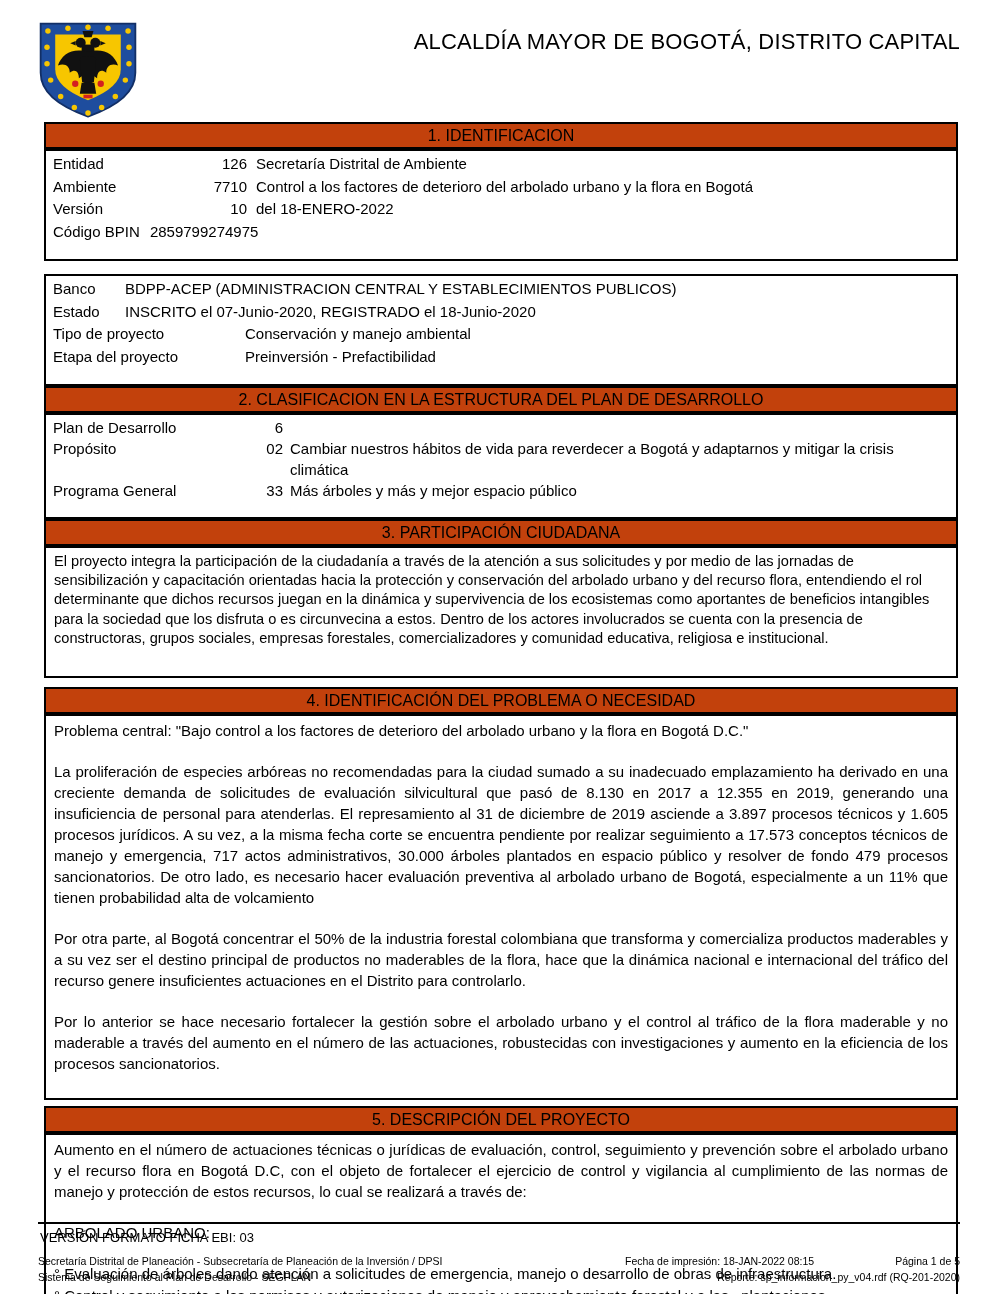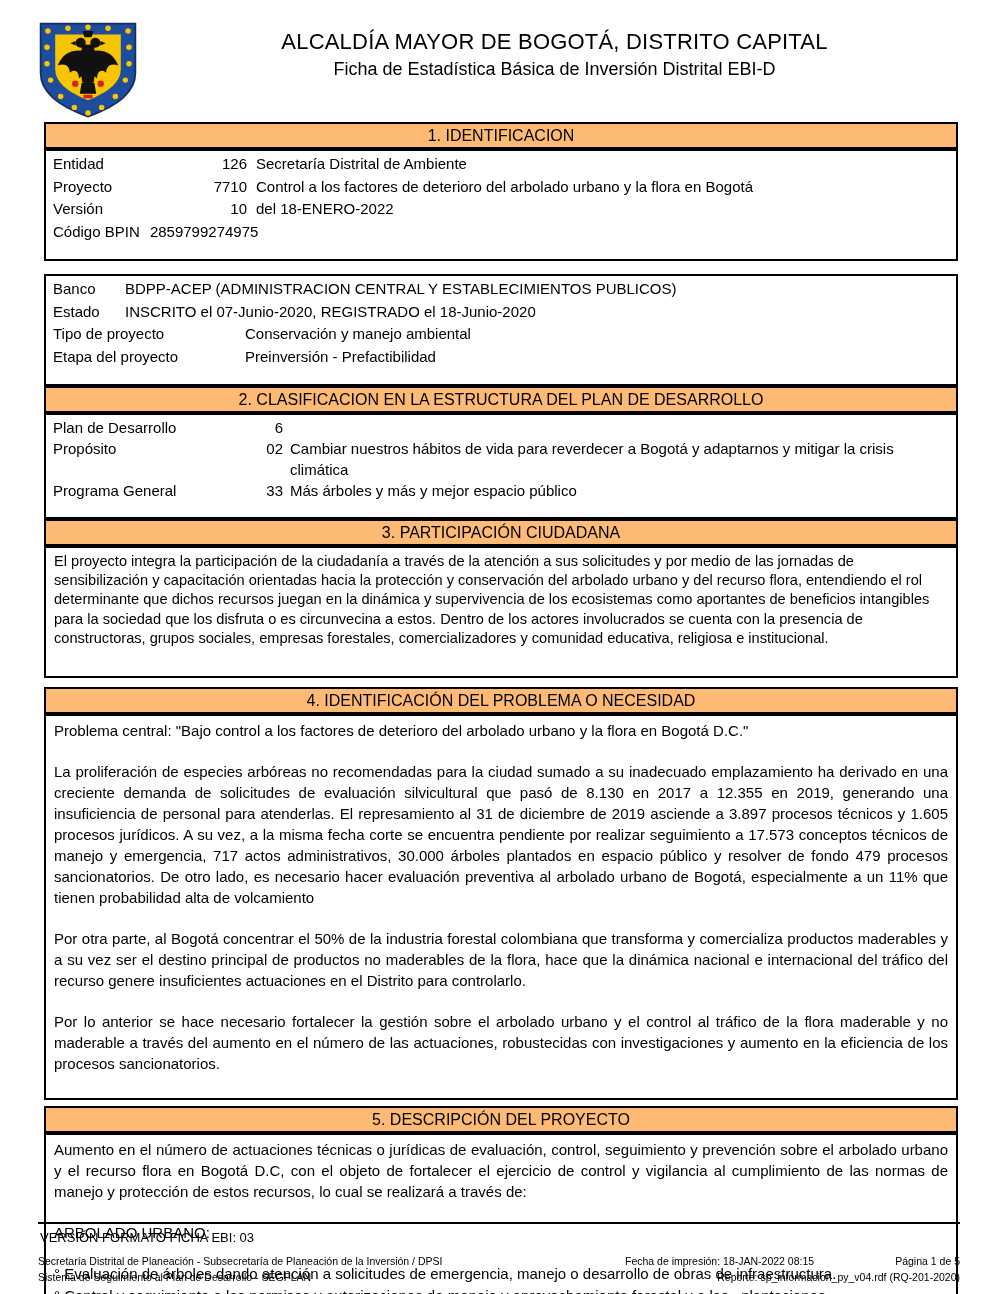--- a/index.html
+++ b/index.html
@@ -17,31 +17,31 @@
     overflow:hidden;
   }
 
   
   .doc-header {
     display:flex;
     padding:20px 40px 0 33px;
     align-items:flex-start;
   }
   .logo-wrap { width:116px; flex:none; }
-  .titles { flex:1; text-align:center; padding-top:8px; }
+  .titles { flex:1; text-align:right; padding-top:8px; }
   .t1 { font-size:22px; line-height:27px; letter-spacing:0.2px; }
   .t2 { font-size:15px; line-height:21px; margin-top:2px; }
   .t3 { font-size:18px; line-height:24px; margin-top:2px; }
 
   
   .main { padding:0 42px 0 44px; margin-top:-4px; }
 
   .sec-h {
     border:2px solid #000;
-    background:#fdba74;
+    background:#c2410c;
     text-align:center;
     font-size:16px;
     line-height:21px;
     padding:1px 0;
   }
   .box {
     border:2px solid #000;
     background:#fff;
     padding:2px 7px 16px 7px;
     font-size:15px;
@@ -137,35 +137,34 @@
         </g>
         <g fill="#d42020">
           <circle cx="46" cy="70" r="3.5"></circle>
             <circle cx="74" cy="70" r="3.5"></circle>
           <rect x="55" y="82" width="10" height="4"></rect>
         </g>
       </svg>
     </div>
     <div class="titles">
       <div class="t1">ALCALDÍA MAYOR DE BOGOTÁ, DISTRITO CAPITAL</div>
-      <div class="t3">Ficha de Estadística Básica de Inversión Distrital EBI-D</div>
     </div>
   </div>
 
   <div class="main">
 
     <div class="sec-h">1. IDENTIFICACION</div>
     <div class="box">
       <div class="id-row">
         <span class="lbl">Entidad</span>
         <span class="num">126</span>
         <span class="txt">Secretaría Distrital de Ambiente</span>
       </div>
       <div class="id-row">
-        <span class="lbl">Proyecto</span>
+        <span class="lbl">Ambiente</span>
         <span class="num">7710</span>
         <span class="txt">Control a los factores de deterioro del arbolado urbano y la flora en Bogotá</span>
       </div>
       <div class="id-row">
         <span class="lbl">Versión</span>
         <span class="num">10</span>
         <span class="txt">del 18-ENERO-2022</span>
       </div>
       <div class="inline-row">
         <span>Código BPIN</span>

